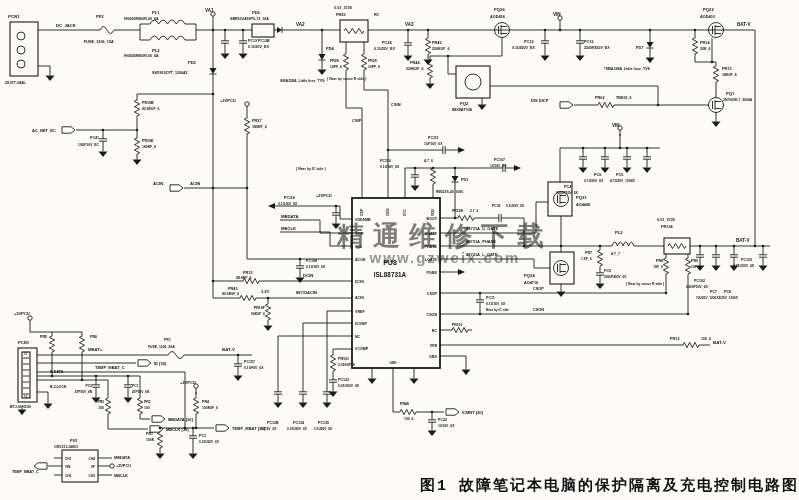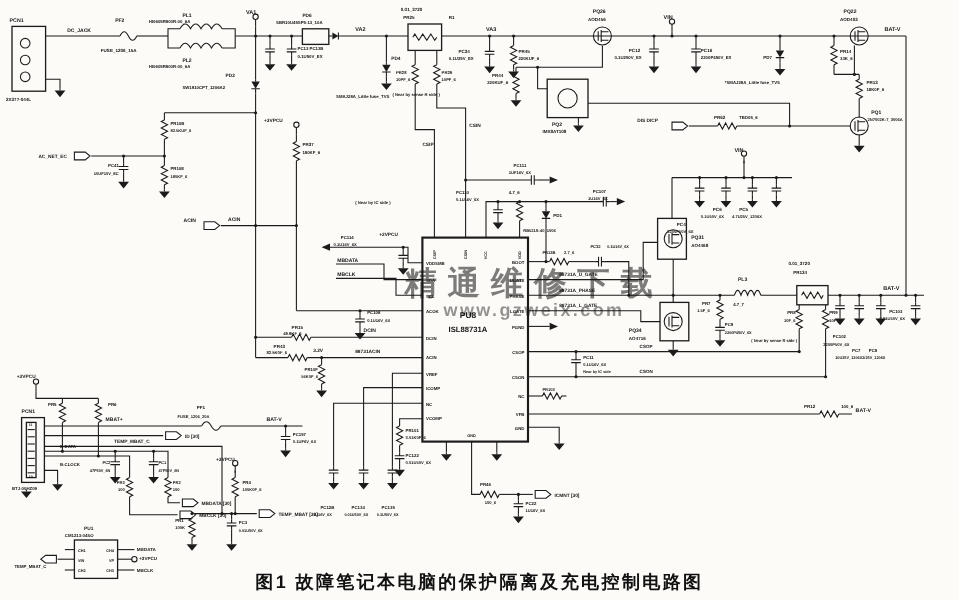--- a/index.html
+++ b/index.html
@@ -1,23 +1,23 @@
 <!DOCTYPE html>
 <html><head>
 <meta charset="utf-8">
 <style>
   html,body{margin:0;padding:0;background:#ffffff;}
   body{width:799px;height:500px;position:relative;overflow:hidden;font-family:"Liberation Sans",sans-serif;}
   #schem{position:absolute;left:0;top:0;background:#fcfbf8;}
   #schem text{font-family:"Liberation Sans",sans-serif;font-weight:700;fill:#141414;}
   .wm1{font-size:27px;letter-spacing:9px;font-weight:700;}
   .wm2{font-size:15px;letter-spacing:2px;font-weight:700;}
-  #caption{position:absolute;left:0;top:476px;width:100%;text-align:center;
+  #caption{position:absolute;left:0;top:476px;width:100%;text-align:right;
            font-size:15px;font-weight:700;color:#111;letter-spacing:2px;
-           font-family:Liberation Sans, sans-serif;}
+           font-family:Liberation Mono, monospace;}
 </style>
 </head>
 <body>
 
 <svg id="schem" width="799" height="500" viewBox="0 0 799 500" xmlns="http://www.w3.org/2000/svg">
   <g id="gen">
       <polyline fill="none" stroke="#1b1b1b" stroke-width="0.9" points="38,30 100,30"></polyline>
       <polyline fill="none" stroke="#1b1b1b" stroke-width="0.9" points="114,30 140,30"></polyline>
       <polyline fill="none" stroke="#1b1b1b" stroke-width="0.9" points="140,30 140,24 150,24"></polyline>
       <polyline fill="none" stroke="#1b1b1b" stroke-width="0.9" points="185,24 196,24 196,30"></polyline>

